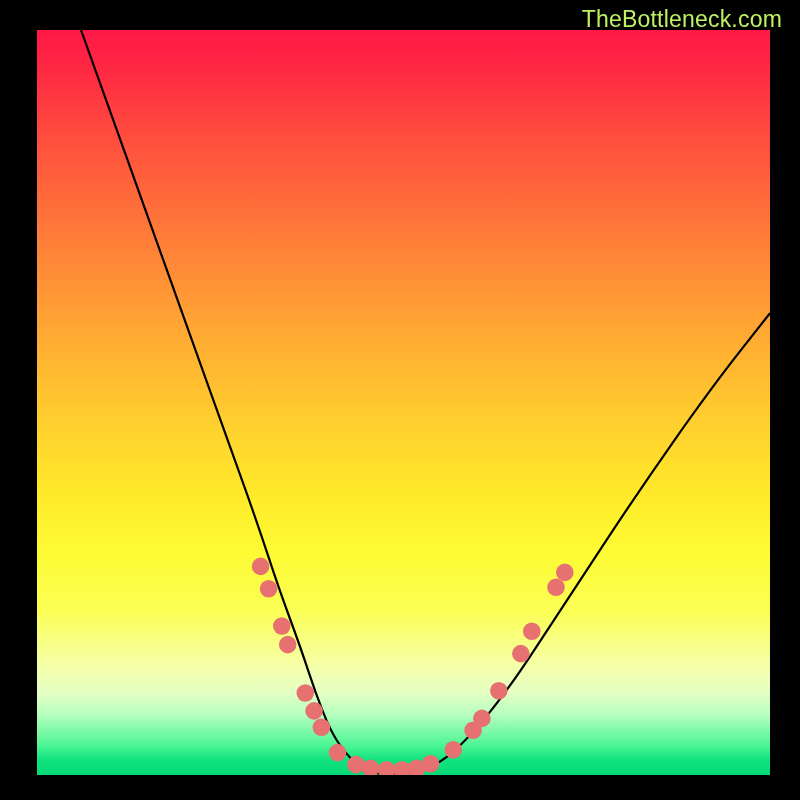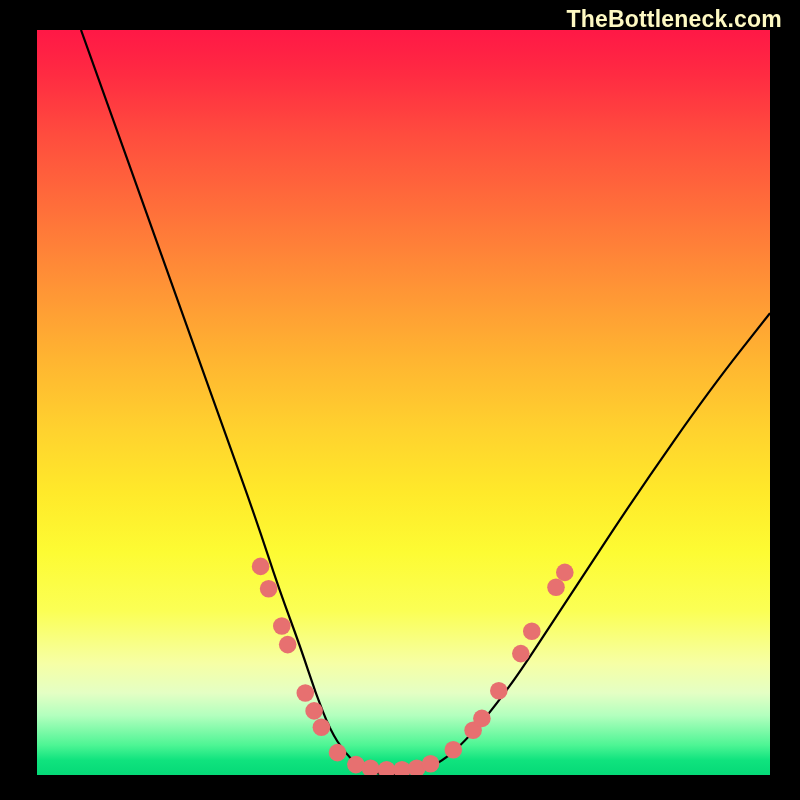--- a/index.html
+++ b/index.html
@@ -42,23 +42,23 @@
       #b3ffbe 92%,
       #4df594 96%,
       #10e37e 98%,
       #05d977 100%
     );
   }
   .watermark {
     position: absolute;
     top: 6px;
     right: 18px;
-    color: #fef9c3;
+    color: #bef264;
     font-size: 23px;
-    font-weight: 700;
+    font-weight: 400;
     letter-spacing: 0.2px;
     user-select: none;
   }
   svg.curve {
     position: absolute;
     left: 0;
     top: 0;
     width: 733px;
     height: 745px;
   }

